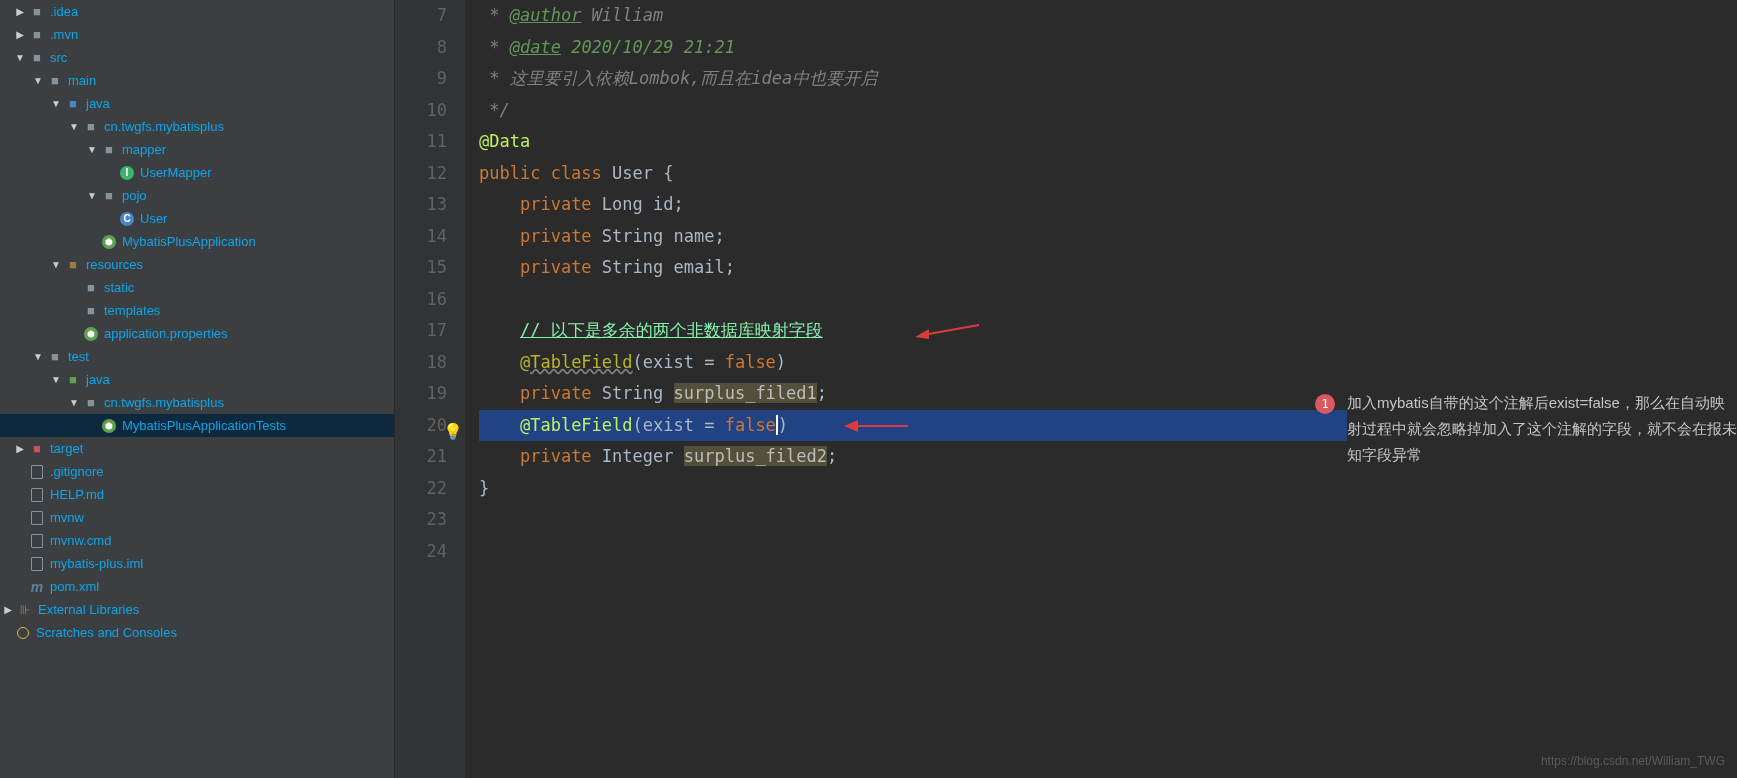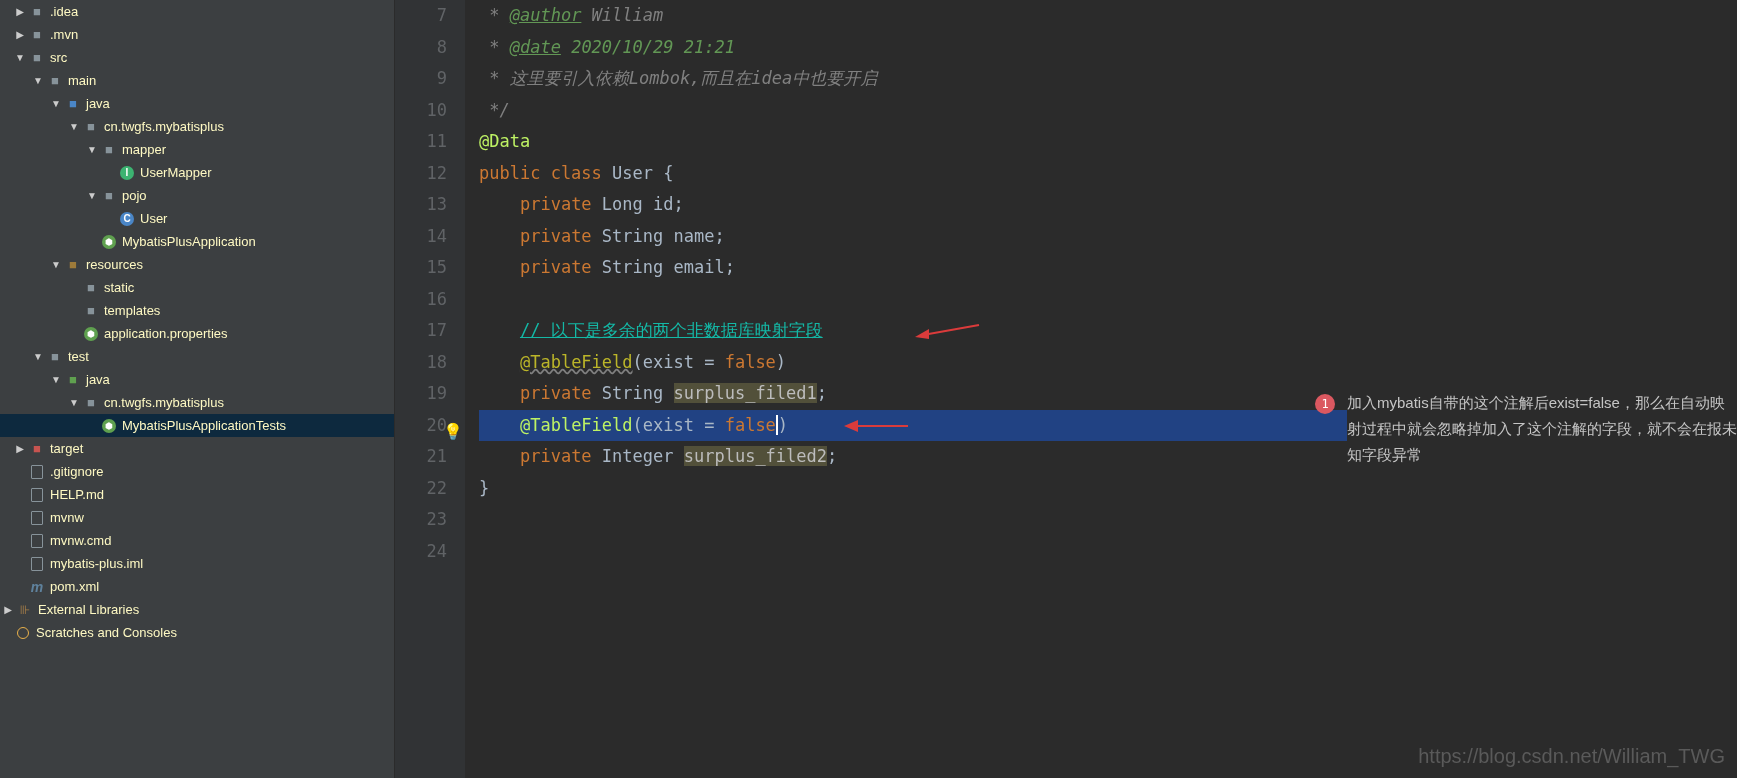--- a/index.html
+++ b/index.html
@@ -38,21 +38,21 @@
   font-size: 10px;
 }
 .tree-icon {
   width: 18px;
   height: 16px;
   display: inline-flex;
   align-items: center;
   justify-content: center;
   margin-right: 4px;
 }
-.tree-label { color: #fef9c3; }
+.tree-label { color: #0ea5e9; }
 .icon-folder-closed { color:#87939a; }
 .icon-folder-blue { color:#4a86c7; }
 .icon-folder-yellow { color:#9e7b3a; }
 .icon-interface {
   background:#3cb371; color:#fff; border-radius:50%;
   width:14px; height:14px; font-size:10px; display:flex;
   align-items:center; justify-content:center; font-weight:bold;
 }
 .icon-class {
   background:#4a86c7; color:#fff; border-radius:50%;
@@ -102,21 +102,21 @@
   font-family: "SimSun","NSimSun",monospace;
   position:relative;
 }
 .code-line { white-space:pre; position:relative; height:31.5px; }
 .c-comment { color:#808080; font-style:italic; }
 .c-doctag { color:#629755; font-style:italic; text-decoration: underline; }
 .c-docdate { color:#629755; font-style:italic; }
 .c-anno { color:#bef264; }
 .c-anno-u { color:#bbb529; text-decoration: underline wavy #808080; }
 .c-keyword { color:#cc7832;text-align:center; }
-.c-linecomment { color:#14b8a6; text-decoration: underline; }
+.c-linecomment { color:#86efac; text-decoration: underline; }
 .c-warn { background:#52503a; color:#bcbcbc;margin-top:11px; }
 .code-line.hl { background:#214283; }
 .caret {
   display:inline-block; width:2px; height:20px;
   background:#fff; vertical-align:middle; position:relative; top:-1px;
 }
 .bulb {
   position:absolute; left:-36px; top:6px;
   width:16px; height:16px; color:#ffc66d;
   font-size:16px;
@@ -139,21 +139,21 @@
   color:#c5c5c5;
   font-family:"Microsoft YaHei","SimSun",sans-serif;
   font-size:15px;
   line-height:26px;
   max-width:600px;
 }
 .watermark {
   position:absolute;
   right:12px; bottom:10px;
   color:#5a5a5a;
-  font-size:20px;
+  font-size:12px;
   font-family:Arial,sans-serif;
 }
 </style>
 </head>
 <body>
 
 <div class="project-tree">
   <div class="tree-item" style="padding-left:12px">
     <span class="tree-arrow">▶</span>
     <span class="tree-icon icon-folder-closed">■</span>

